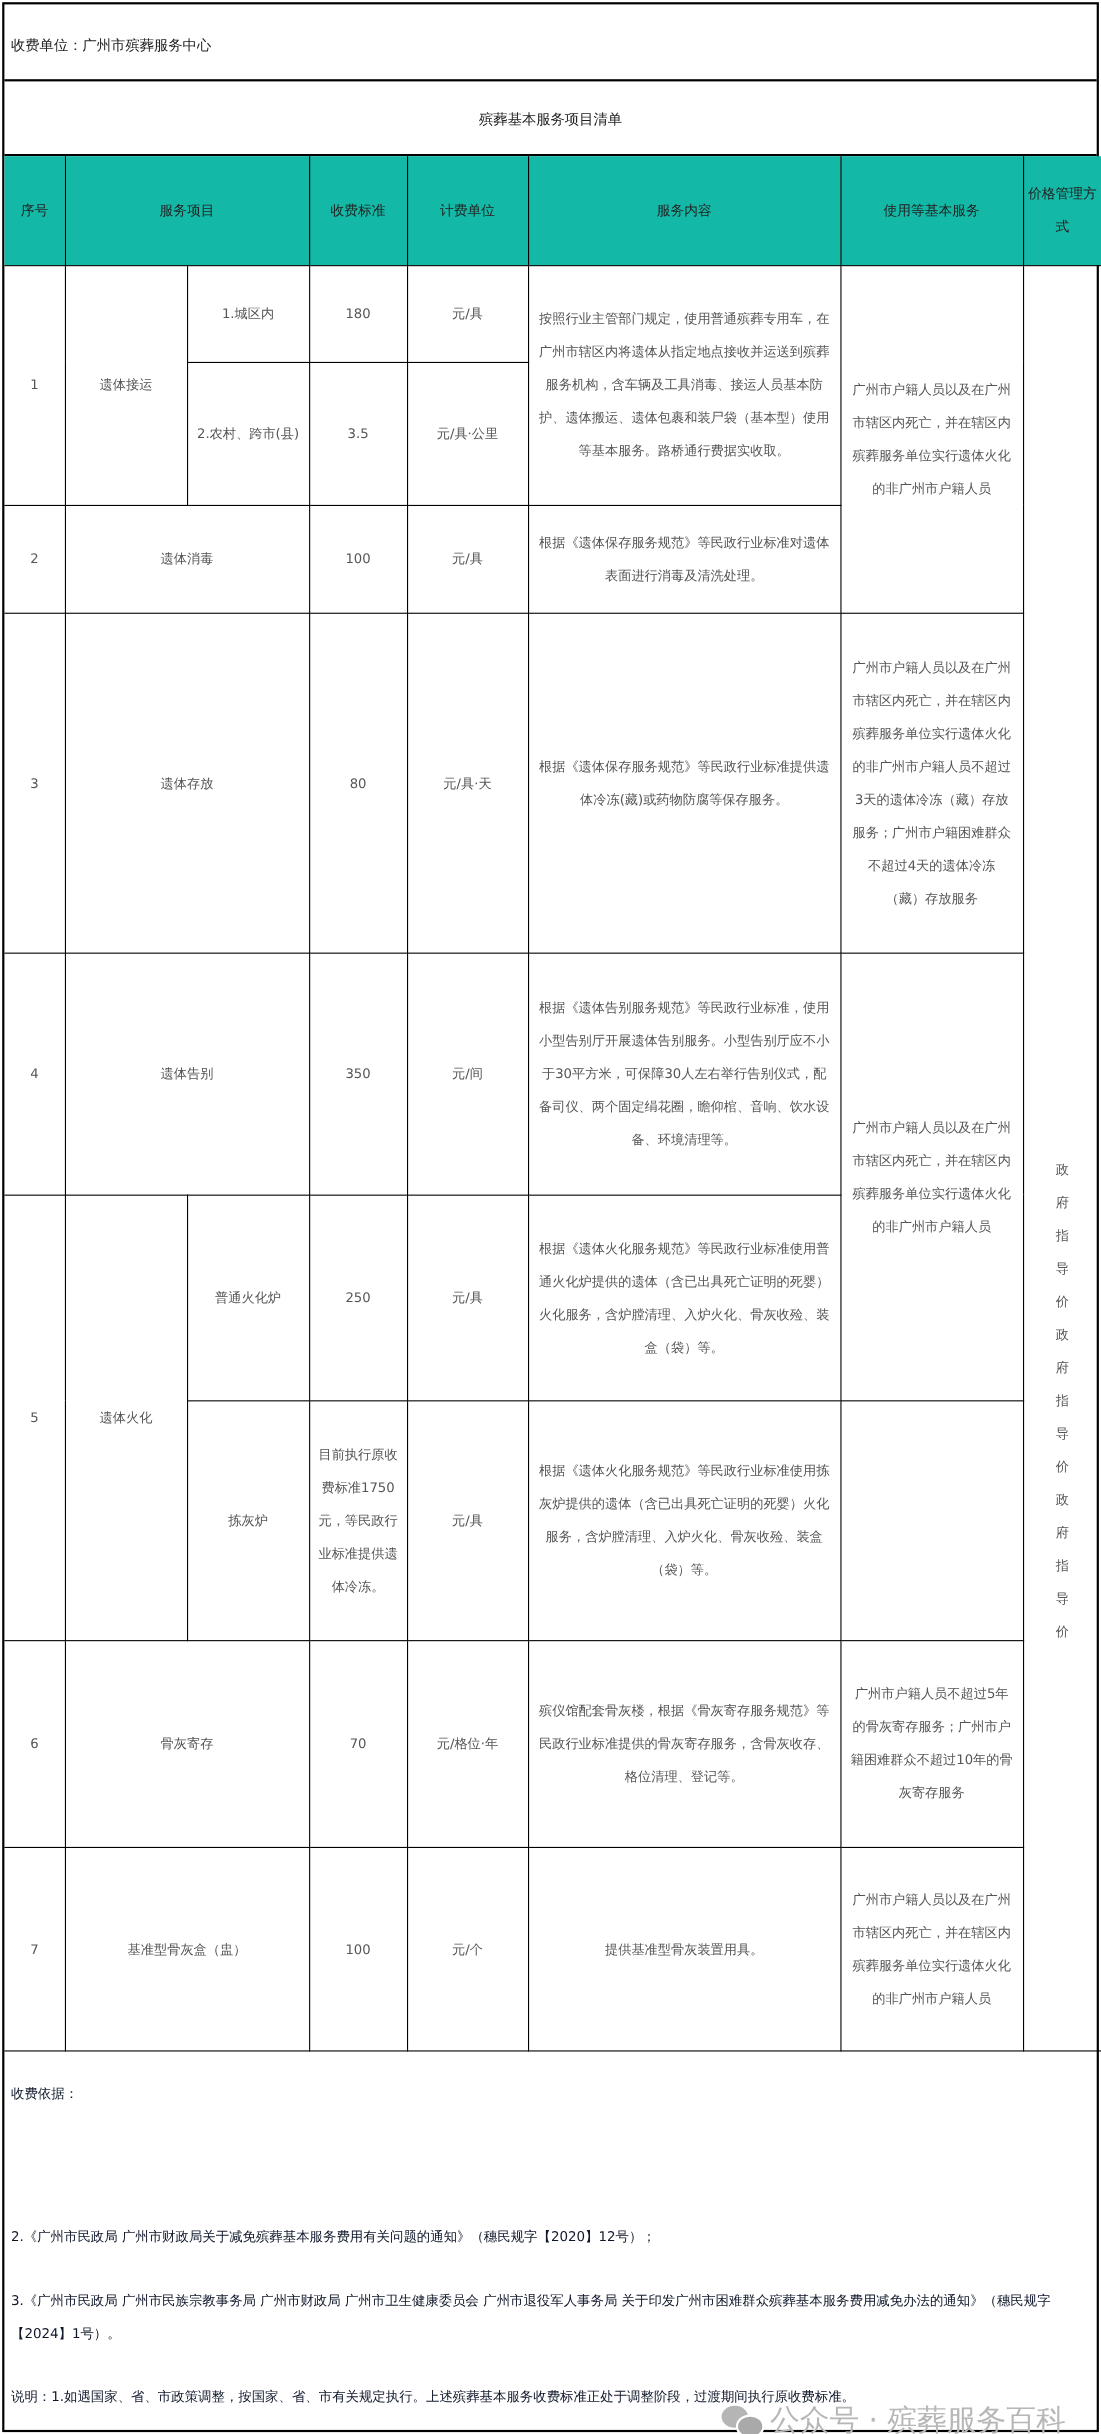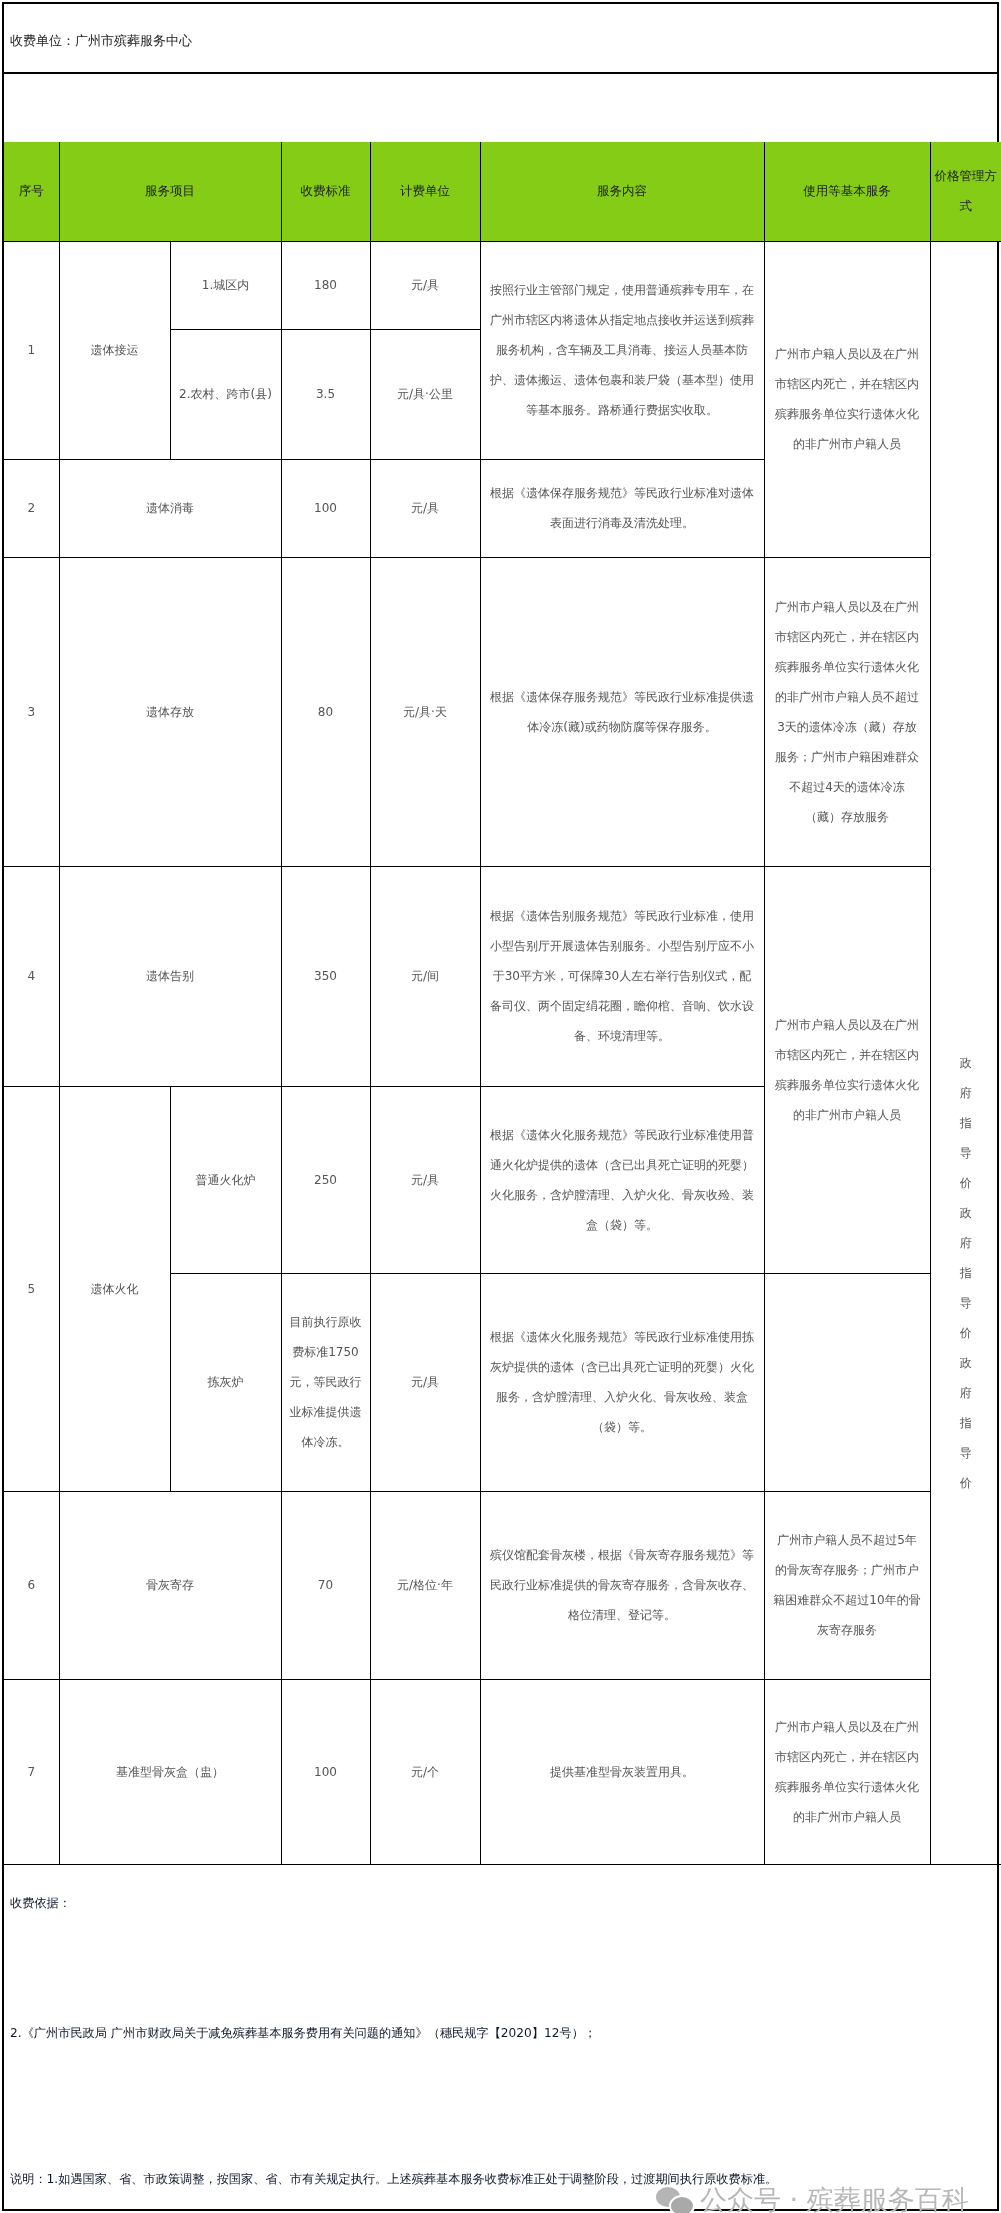--- a/index.html
+++ b/index.html
@@ -12,21 +12,21 @@
   .unit-band span { position: absolute; left: 6px; top: 28px; font-size: 13px; color: #222; }
   .title-band { top: 70px; height: 68px; }
   .title-band span { position: absolute; left: 0; right: 0; top: 26px; text-align: center; font-size: 13px; color: #222; }
 
   table.grid { position: absolute; left: 0; top: 138px; width: 997px; border-collapse: collapse; table-layout: fixed; }
   table.grid td, table.grid th { border: 1.5px solid #000; padding: 0 8px; font-size: 12px; line-height: 30px;
       text-align: center; vertical-align: middle; font-weight: normal; color: #555; }
   table.grid tr:first-child th { border-top: none; }
   table.grid td:first-child, table.grid th:first-child { border-left: none; }
   table.grid td:last-child, table.grid th:last-child { border-right: none; }
-  table.grid th { background: #84cc16; color: #222; font-size: 12.5px; }
+  table.grid th { background: #14b8a6; color: #222; font-size: 12.5px; }
   td.num { font-weight: bold; color: #333; font-size: 13px; }
   td.item { font-weight: bold; color: #333; }
   td.content, td.scope { text-align: left; color: #666; padding: 0 6px 0 7px; }
   td.fee-note { text-align: left; color: #666; padding: 0 6px; }
   td.mgmt { color: #666; line-height: 44px; vertical-align: middle; padding: 0; }
   td.mgmt span { display: block; }
 
   .footer { position: absolute; left: 0; right: 0; top: 1860px; bottom: 0; }
   .footer p { margin: 0; position: absolute; left: 6px; right: 8px; font-size: 12.2px; line-height: 30px; color: #0f172a; }
   .watermark { position: absolute; left: 652px; top: 308px; font-size: 27px; color: #b7b7b7; display: flex; align-items: center; gap: 8px; }
@@ -34,20 +34,23 @@
   .wm-icon .b1 { position: absolute; left: 0; top: 2px; width: 24px; height: 20px; border-radius: 50%; background: #b5b5b5; }
   .wm-icon .b2 { position: absolute; left: 13px; top: 10px; width: 22px; height: 18px; border-radius: 50%; background: #a9a9a9; border: 2px solid #fff; }
 </style>
 </head>
 <body>
 
 <div class="page">
 
   <div class="band unit-band">
     <span>收费单位：广州市殡葬服务中心</span>
+  </div>
+  <div class="band title-band">
+    <span>殡葬基本服务项目清单</span>
   </div>
 
   <table class="grid">
     <colgroup>
       <col style="width:55px">
         <col style="width:111px">
         <col style="width:111px">
         <col style="width:89px">
       <col style="width:110px">
         <col style="width:284px">
@@ -157,20 +160,21 @@
       <td>元/个</td>
       <td class="content">提供基准型骨灰装置用具。</td>
       <td class="scope">广州市户籍人员以及在广州市辖区内死亡，并在辖区内殡葬服务单位实行遗体火化的非广州市户籍人员</td>
     </tr>
   </tbody>
     </table>
 
   <div class="footer">
     <p style="top:24px">收费依据：</p>
     <p style="top:154px">2.《广州市民政局 广州市财政局关于减免殡葬基本服务费用有关问题的通知》（穗民规字【2020】12号）；</p>
+    <p style="top:212px">3.《广州市民政局 广州市民族宗教事务局 广州市财政局 广州市卫生健康委员会 广州市退役军人事务局 关于印发广州市困难群众殡葬基本服务费用减免办法的通知》（穗民规字【2024】1号）。</p>
     <p style="top:300px">说明：1.如遇国家、省、市政策调整，按国家、省、市有关规定执行。上述殡葬基本服务收费标准正处于调整阶段，过渡期间执行原收费标准。</p>
     <p style="top:344px">2.基准型骨灰盒（盅）：23祥锋 简易陶瓷盅。</p>
     <div class="watermark" style="top:318px">
       <span class="wm-icon">
           <span class="b1"></span>
           <span class="b2"></span>
         </span>
       <span>公众号 · 殡葬服务百科</span>
     </div>
   </div>

